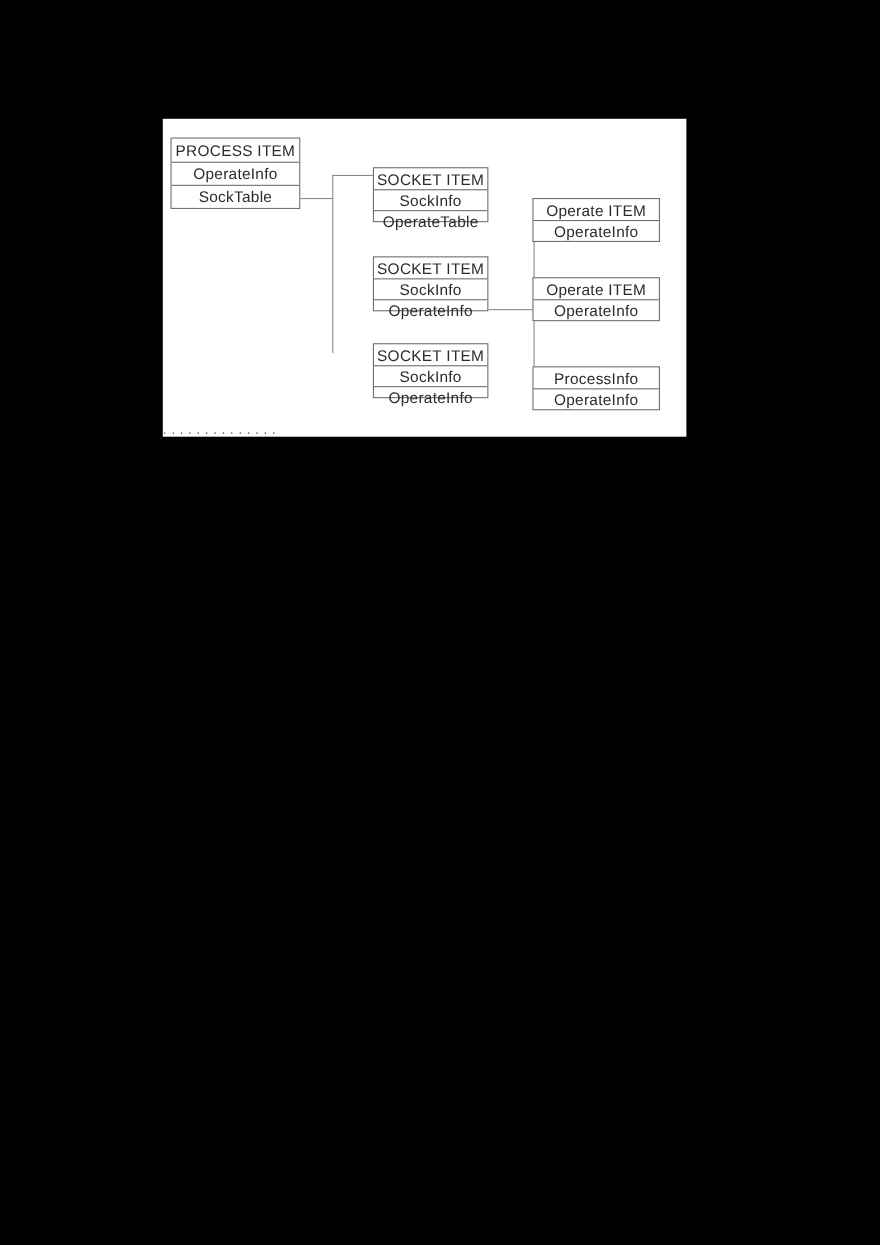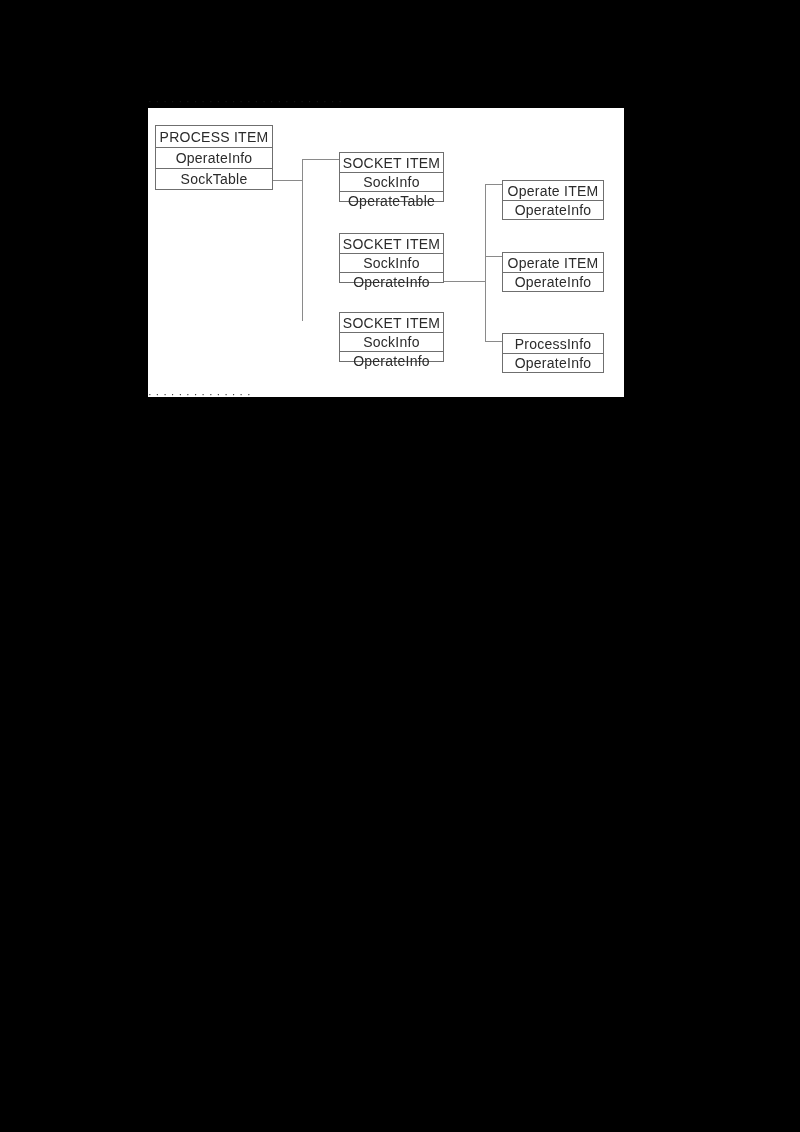--- a/index.html
+++ b/index.html
@@ -91,22 +91,22 @@
     width: 105px;
     height: 50px;
   }
   .box-socket .entity-row { height: 19px; }
   #box-socket-1 { top: 44px; }
   #box-socket-2 { top: 125px; }
   #box-socket-3 { top: 204px; }
 
   
   .box-operate {
-    left: 354px;
-    width: 102px;
+    left: 336px;
+    width: 116px;
     height: 40px;
   }
   .box-operate .entity-row { height: 19px; }
   #box-operate-1 { top: 72px; }
   #box-operate-2 { top: 144px; }
   #box-operate-3 { top: 225px; }
 
   
   .connector {
     position: absolute;

